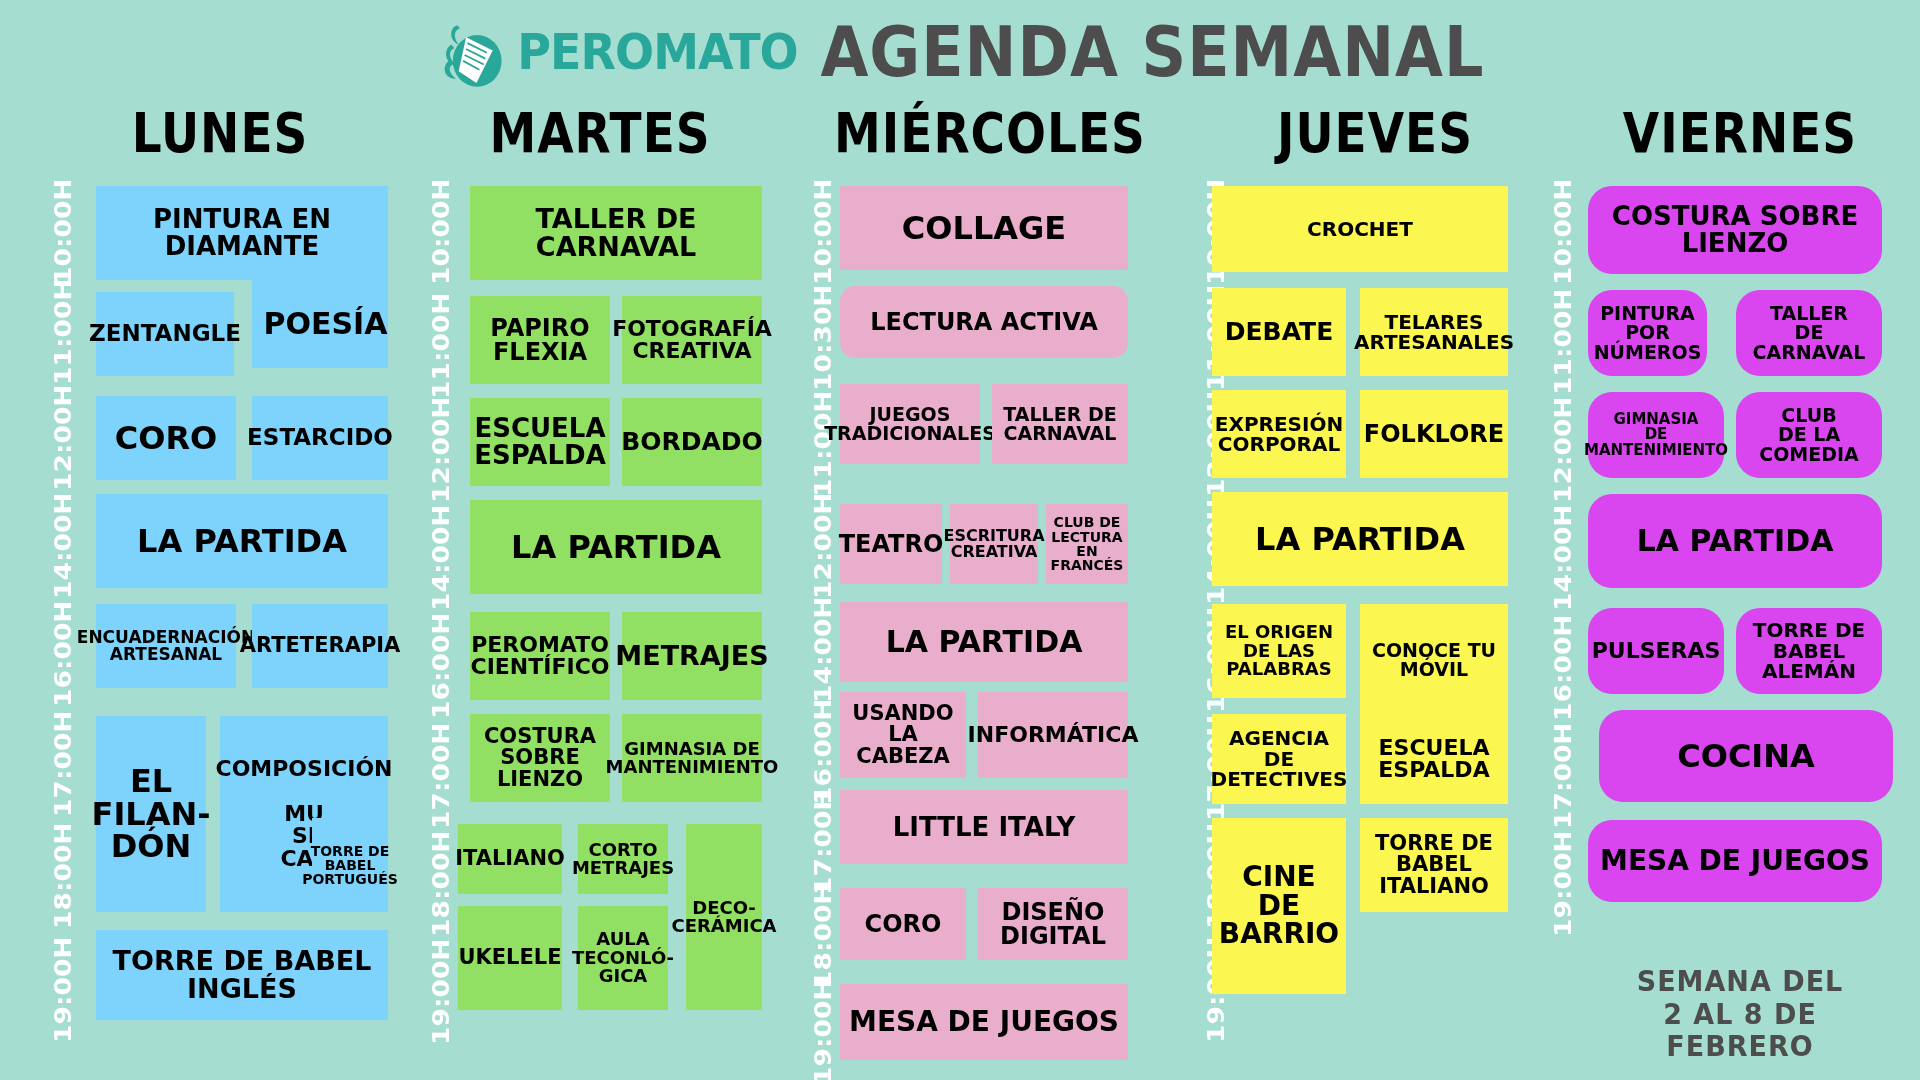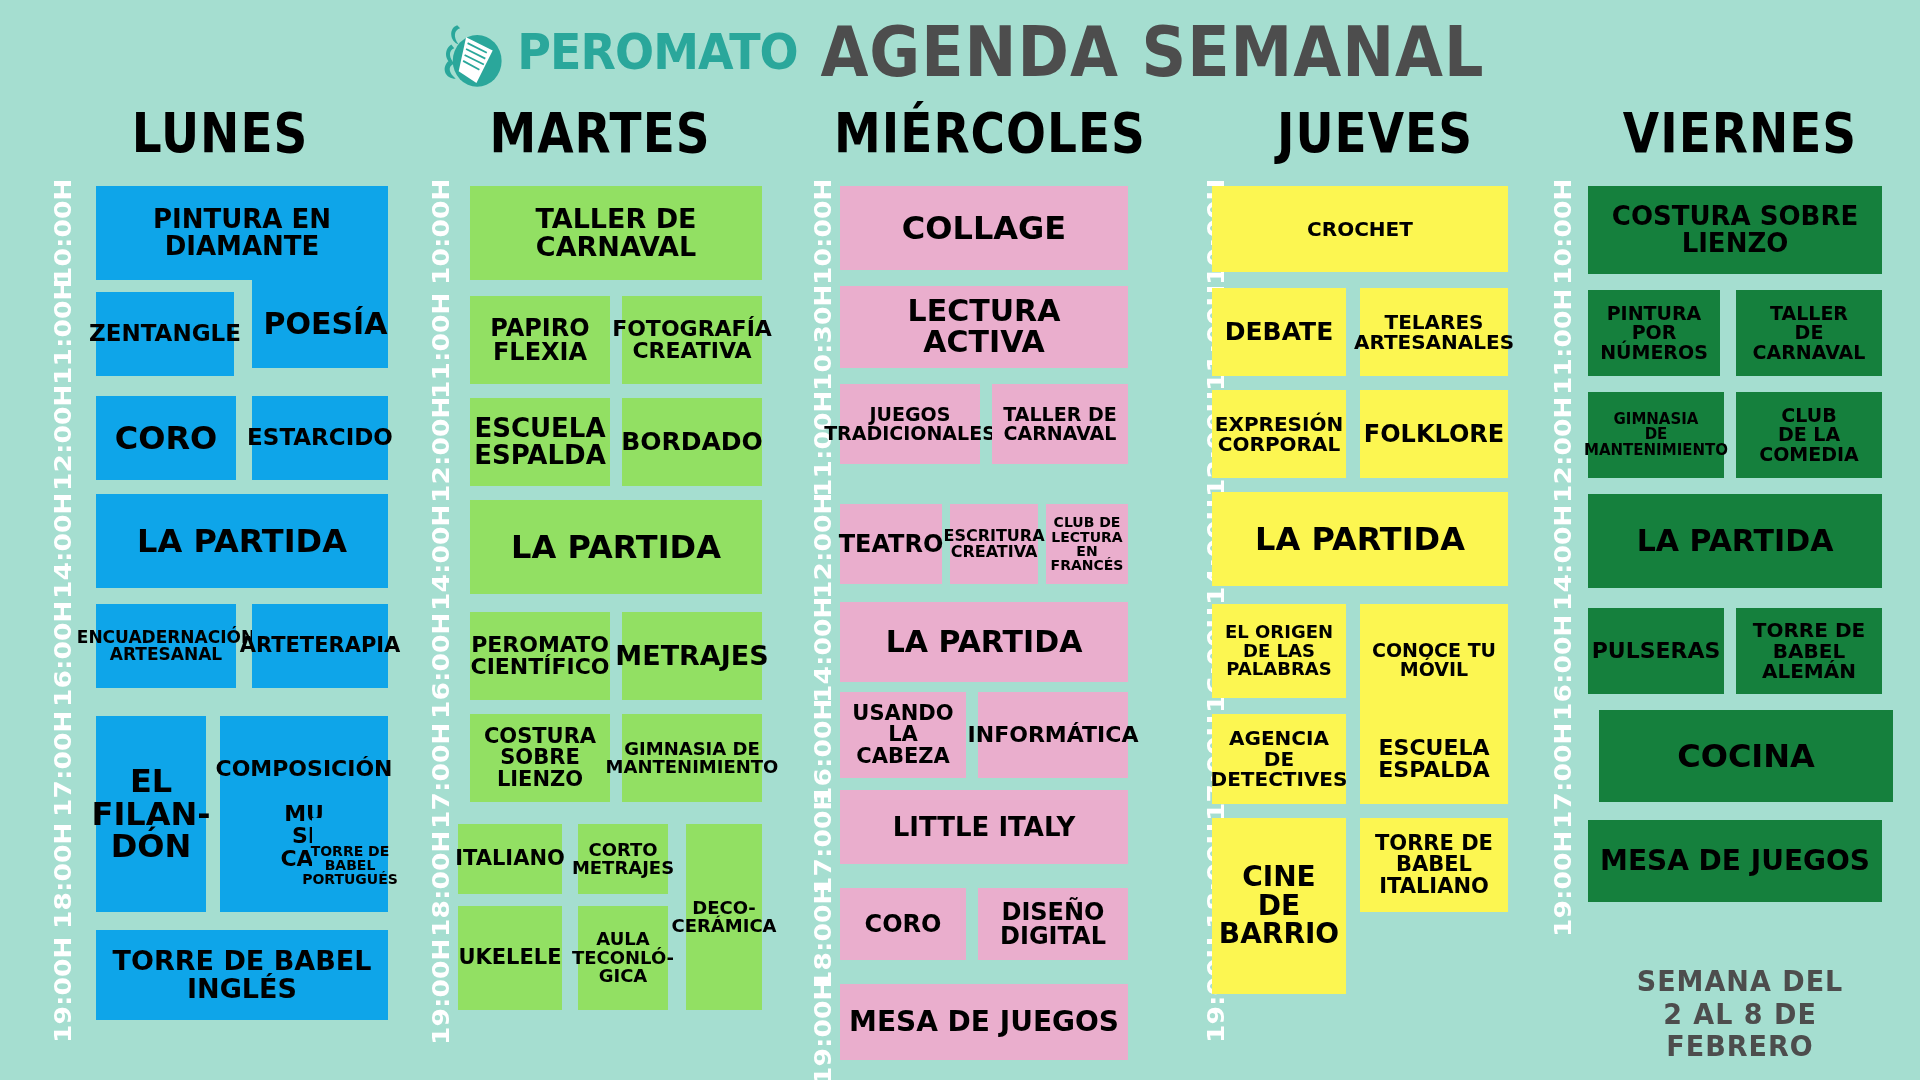--- a/index.html
+++ b/index.html
@@ -59,25 +59,25 @@
     text-align:center;
     font-family:"DejaVu Sans", sans-serif;
     font-weight:700;color:#000;
     line-height:1.02;
     box-sizing:border-box;
     padding:2px 5px;
     white-space:pre-line;
     letter-spacing:0px;
     transform-origin:center center;
   }
-  .pink  {background:#0ea5e9;}
+  .pink  {background:#7dd3fc;}
   .green {background:#92e063;}
   .rose  {background:#eaaecd;}
   .yellow{background:#fcf651;}
-  .orange{background:#15803d;}
+  .orange{background:#d946ef;border-radius:24px;}
 
   
   .footer{
     position:absolute;
     color:#4d4d4d;
     font-family:"DejaVu Sans", sans-serif;
     font-weight:700;font-size:27px;letter-spacing:1px;
     text-align:center;line-height:1.14;
     white-space:pre-line;transform:scaleY(1.06);
   }
@@ -189,21 +189,21 @@
       <div class="blk green" style="left: 458px; top: 824px; width: 104px; height: 70px; font-size: 21px;">ITALIANO</div>
       <div class="blk green" style="left: 578px; top: 824px; width: 90px; height: 70px; font-size: 18px;">CORTO
 METRAJES</div>
       <div class="blk green" style="left: 686px; top: 824px; width: 76px; height: 186px; font-size: 18px;">DECO-
 CERÁMICA</div>
       <div class="blk green" style="left: 458px; top: 906px; width: 104px; height: 104px; font-size: 21px;">UKELELE</div>
       <div class="blk green" style="left: 578px; top: 906px; width: 90px; height: 104px; font-size: 18px;">AULA
 TECONLÓ-
 GICA</div>
       <div class="blk rose" style="left: 840px; top: 186px; width: 288px; height: 84px; font-size: 32px;">COLLAGE</div>
-      <div class="blk rose" style="left: 840px; top: 286px; width: 288px; height: 82px; font-size: 30px;">LECTURA ACTIVA</div>
+      <div class="blk rose" style="left: 840px; top: 286px; width: 288px; height: 72px; font-size: 24px; border-radius: 15px;">LECTURA ACTIVA</div>
       <div class="blk rose" style="left: 840px; top: 384px; width: 140px; height: 80px; font-size: 19px;">JUEGOS
 TRADICIONALES</div>
       <div class="blk rose" style="left: 992px; top: 384px; width: 136px; height: 80px; font-size: 19px;">TALLER DE
 CARNAVAL</div>
       <div class="blk rose" style="left: 840px; top: 504px; width: 102px; height: 80px; font-size: 24px;">TEATRO</div>
       <div class="blk rose" style="left: 950px; top: 504px; width: 88px; height: 80px; font-size: 16px;">ESCRITURA
 CREATIVA</div>
       <div class="blk rose" style="left: 1046px; top: 504px; width: 82px; height: 80px; font-size: 14px;">CLUB DE
 LECTURA
 EN FRANCÉS</div>
@@ -235,21 +235,21 @@
       <div class="blk yellow" style="left: 1360px; top: 714px; width: 148px; height: 90px; font-size: 22px;">ESCUELA
 ESPALDA</div>
       <div class="blk yellow" style="left: 1212px; top: 818px; width: 134px; height: 176px; font-size: 28px;">CINE
 DE
 BARRIO</div>
       <div class="blk yellow" style="left: 1360px; top: 818px; width: 148px; height: 94px; font-size: 21px;">TORRE DE
 BABEL
 ITALIANO</div>
       <div class="blk orange" style="left: 1588px; top: 186px; width: 294px; height: 88px; font-size: 26px;">COSTURA SOBRE
 LIENZO</div>
-      <div class="blk orange" style="left: 1588px; top: 290px; width: 132px; height: 86px; font-size: 19px;">PINTURA
+      <div class="blk orange" style="left: 1588px; top: 290px; width: 119px; height: 86px; font-size: 19px;">PINTURA
 POR
 NÚMEROS</div>
       <div class="blk orange" style="left: 1736px; top: 290px; width: 146px; height: 86px; font-size: 19px;">TALLER
 DE CARNAVAL</div>
       <div class="blk orange" style="left: 1588px; top: 392px; width: 136px; height: 86px; font-size: 15px;">GIMNASIA
 DE
 MANTENIMIENTO</div>
       <div class="blk orange" style="left: 1736px; top: 392px; width: 146px; height: 86px; font-size: 19px;">CLUB
 DE LA
 COMEDIA</div>

